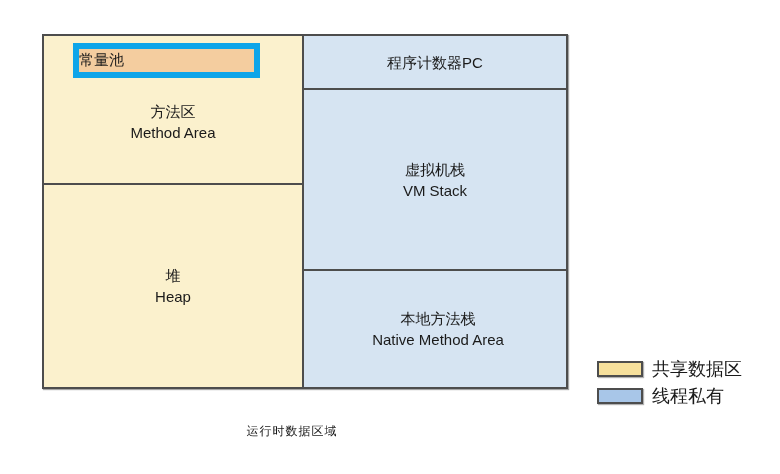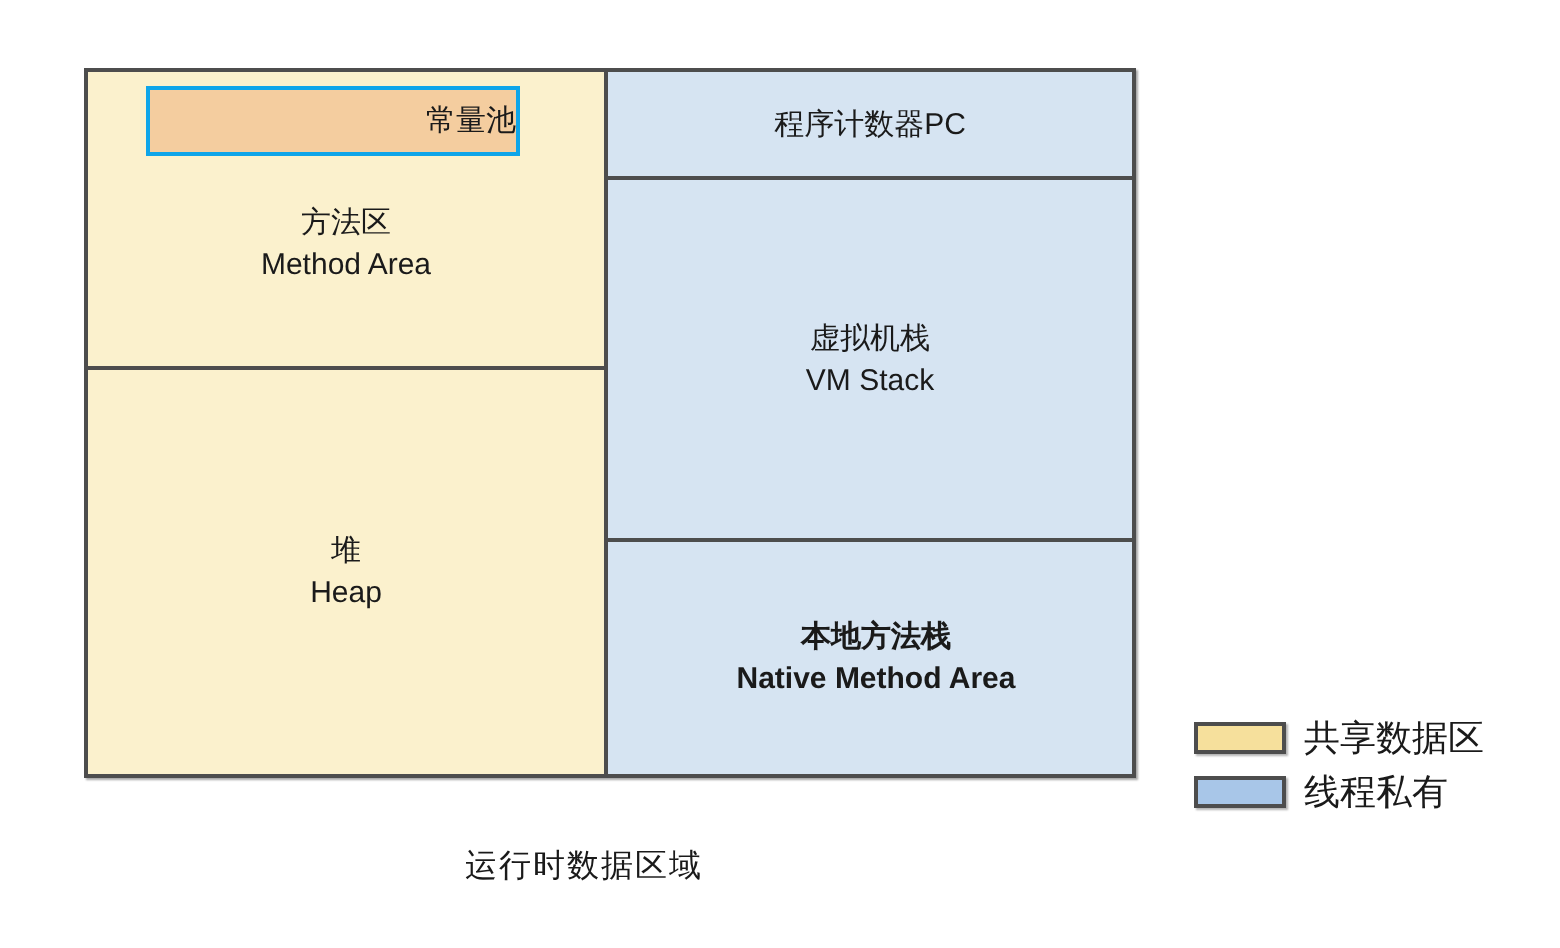--- a/index.html
+++ b/index.html
@@ -50,32 +50,32 @@
     align-items: center;
     justify-content: center;
     text-align: center;
     font-size: 15px;
     line-height: 21px;
   }
   .region.method { left: 0;     top: 0;     width: 258px; height: 172px; }
   .region.heap   { left: 0;     top: 149px; width: 258px; height: 202px; }
   .region.pc     { left: 260px; top: 0;     width: 262px; height: 52px;  }
   .region.vm     { left: 260px; top: 54px;  width: 262px; height: 179px; }
-  .region.native { left: 260px; top: 235px; width: 268px; height: 116px; font-weight: bold; }
+  .region.native { left: 260px; top: 235px; width: 268px; height: 116px; }
   .constant-pool {
     position: absolute;
     left: 29px;
     top: 7px;
     width: 187px;
     height: 35px;
-    border: 2px solid #0ea5e9;
+    border: 6px solid #0ea5e9;
     box-sizing: border-box;
     display: flex;
     align-items: center;
-    justify-content: flex-end;
+    justify-content: flex-start;
     font-size: 15px;
   }
   
   .legend-row {
     position: absolute;
     display: flex;
     align-items: center;
   }
   .legend-row.shared  { left: 597px; top: 361px; }
   .legend-row.private { left: 597px; top: 388px; font-family: Liberation Serif, serif; }
@@ -93,21 +93,21 @@
     line-height: 16px;
     white-space: nowrap;
   }
   
   .caption {
     position: absolute;
     left: 42px;
     top: 423px;
     width: 500px;
     text-align: center;
-    font-size: 16px;
+    font-size: 12px;
     letter-spacing: 1px;
     font-weight: 500;
   }
 </style>
 </head>
 <body>
 
 <div class="canvas">
 
   <div class="diagram">

